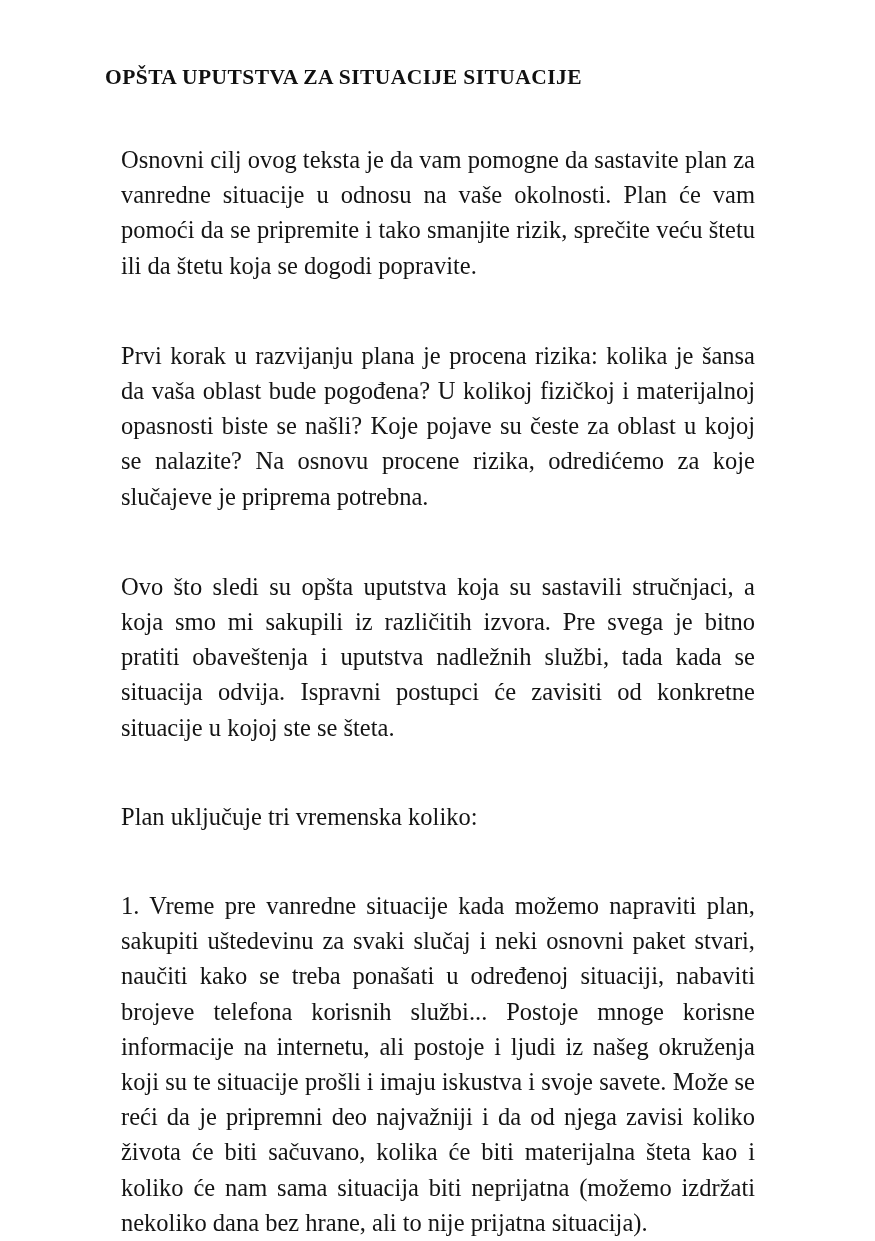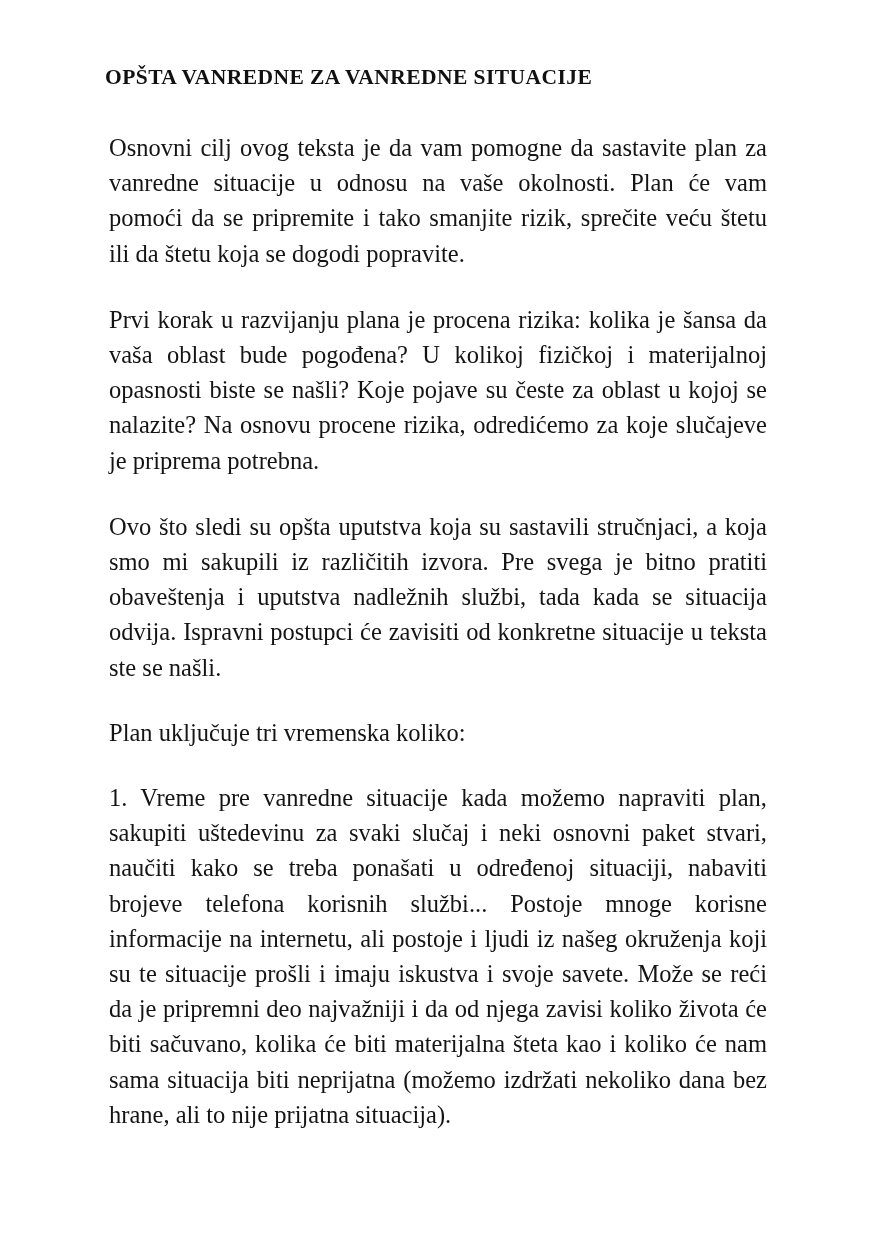--- a/index.html
+++ b/index.html
@@ -33,49 +33,49 @@
     margin: 0 0 0 0;
     text-align: left;
     color: #111111;
     white-space: nowrap;
   }
   .para {
     font-size: 24.5px;
     line-height: 35.2px;
     text-align: justify;
     text-justify: inter-word;
-    margin: 4px;
+    margin: 16px;
     color: #141414;
     hyphens: none;
   }
   
   .gap-title   { height: 34px; }
   .gap-para    { height: 23px; }
   .gap-para-sm { height: 22px; }
 </style>
 </head>
 <body>
 
 <div id="page">
 
   <div id="doc-body">
 
-    <h1 class="doc-title">OPŠTA VANREDNE ZA VANREDNE SITUACIJE</h1>
+    <h1 class="doc-title">OPŠTA UPUTSTVA ZA SITUACIJE SITUACIJE</h1>
 
     <div class="gap-title"></div>
 
     <p class="para">Osnovni cilj ovog teksta je da vam pomogne da sastavite plan za vanredne situacije u odnosu na vaše okolnosti. Plan će vam pomoći da se pripremite i tako smanjite rizik, sprečite veću štetu ili da štetu koja se dogodi popravite.</p>
 
     <div class="gap-para"></div>
 
     <p class="para">Prvi korak u razvijanju plana je procena rizika: kolika je šansa da vaša oblast bude pogođena? U kolikoj fizičkoj i materijalnoj opasnosti biste se našli? Koje pojave su česte za oblast u kojoj se nalazite? Na osnovu procene rizika, odredićemo za koje slučajeve je priprema potrebna.</p>
 
     <div class="gap-para"></div>
 
-    <p class="para">Ovo što sledi su opšta uputstva koja su sastavili stručnjaci, a koja smo mi sakupili iz različitih izvora. Pre svega je bitno pratiti obaveštenja i uputstva nadležnih službi, tada kada se situacija odvija. Ispravni postupci će zavisiti od konkretne situacije u teksta ste se našli.</p>
+    <p class="para">Ovo što sledi su opšta uputstva koja su sastavili stručnjaci, a koja smo mi sakupili iz različitih izvora. Pre svega je bitno pratiti obaveštenja i uputstva nadležnih službi, tada kada se situacija odvija. Ispravni postupci će zavisiti od konkretne situacije u kojoj ste se šteta.</p>
 
     <div class="gap-para-sm"></div>
 
     <p class="para">Plan uključuje tri vremenska koliko:</p>
 
     <div class="gap-para-sm"></div>
 
     <p class="para">1. Vreme pre vanredne situacije kada možemo napraviti plan, sakupiti uštedevinu za svaki slučaj i neki osnovni paket stvari, naučiti kako se treba ponašati u određenoj situaciji, nabaviti brojeve telefona korisnih službi... Postoje mnoge korisne informacije na internetu, ali postoje i ljudi iz našeg okruženja koji su te situacije prošli i imaju iskustva i svoje savete. Može se reći da je pripremni deo najvažniji i da od njega zavisi koliko života će biti sačuvano, kolika će biti materijalna šteta kao i koliko će nam sama situacija biti neprijatna (možemo izdržati nekoliko dana bez hrane, ali to nije prijatna situacija).</p>
 
   </div>

